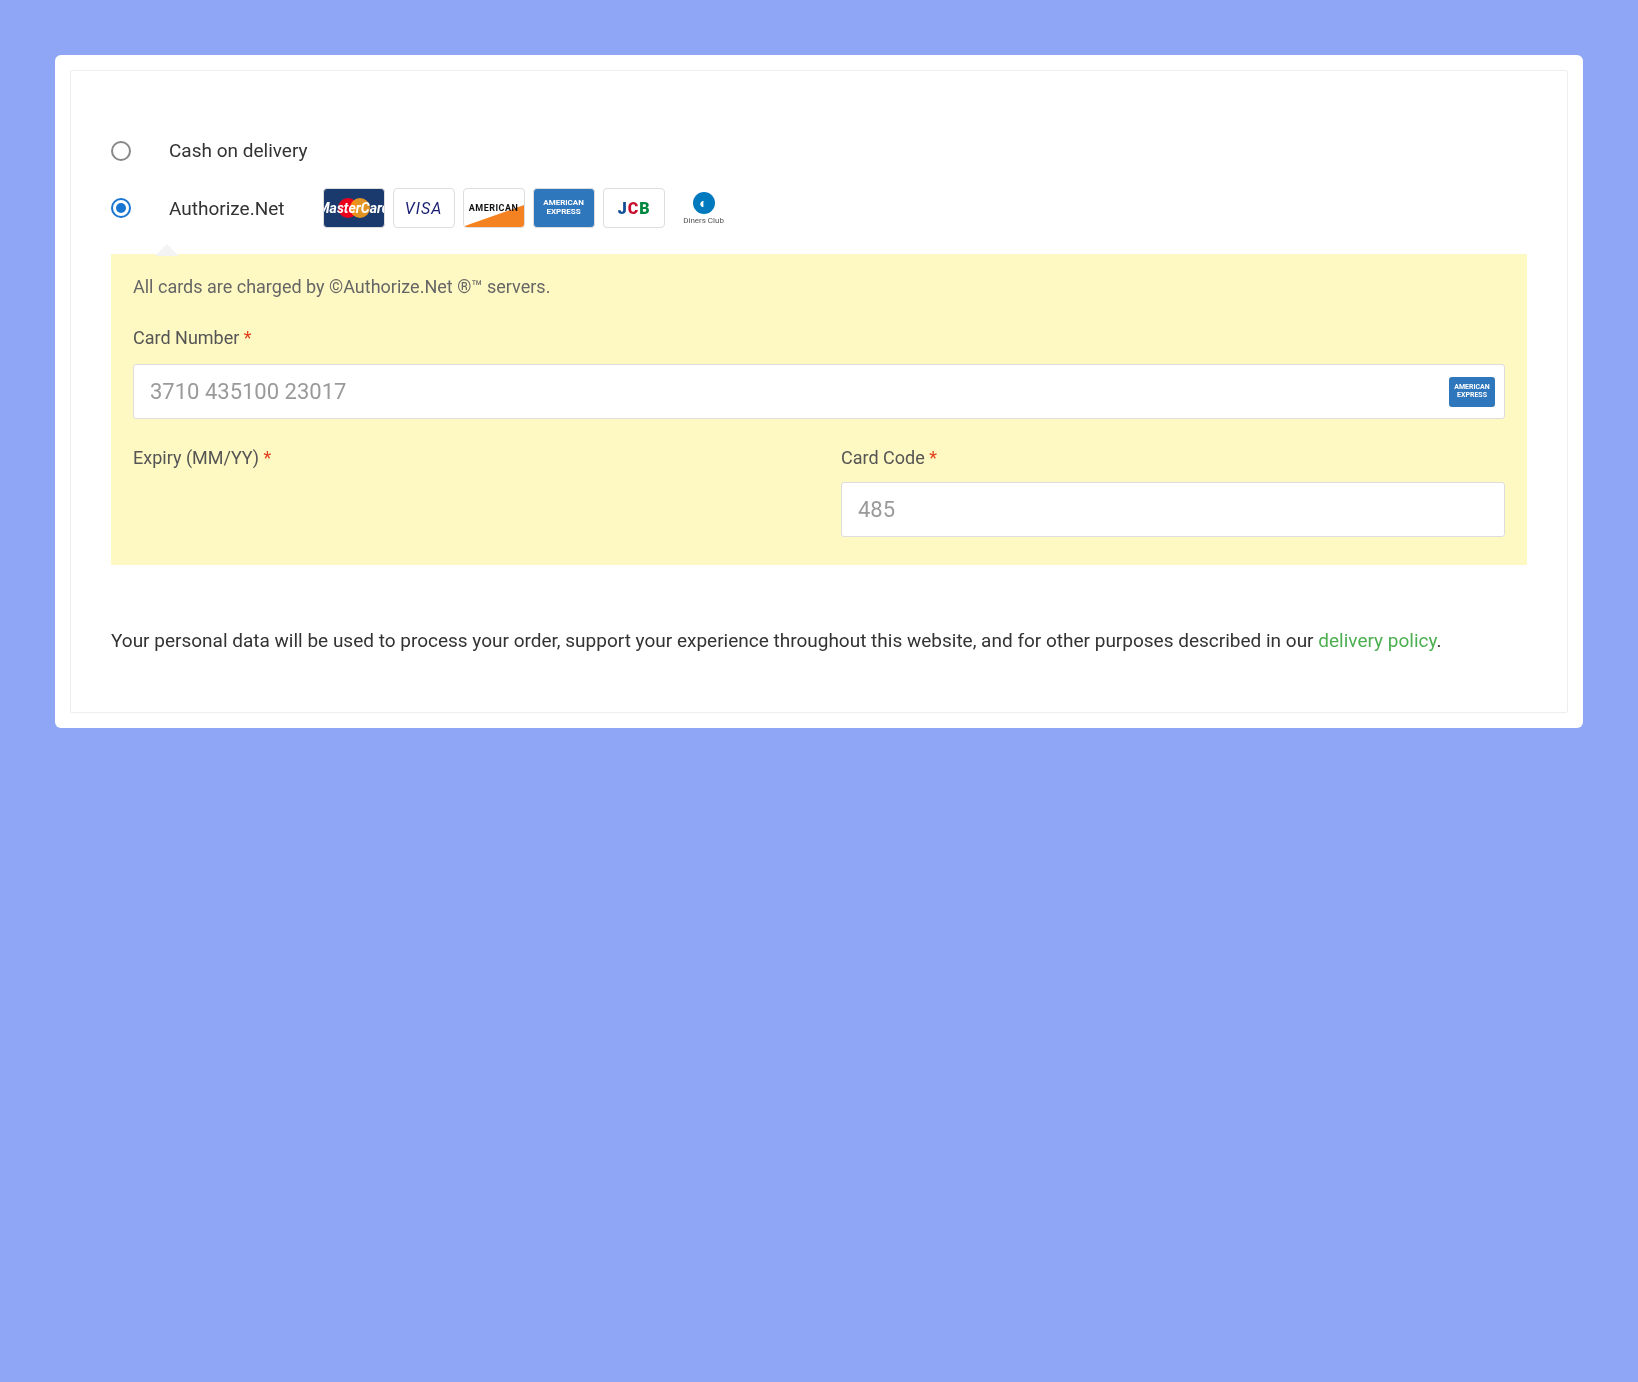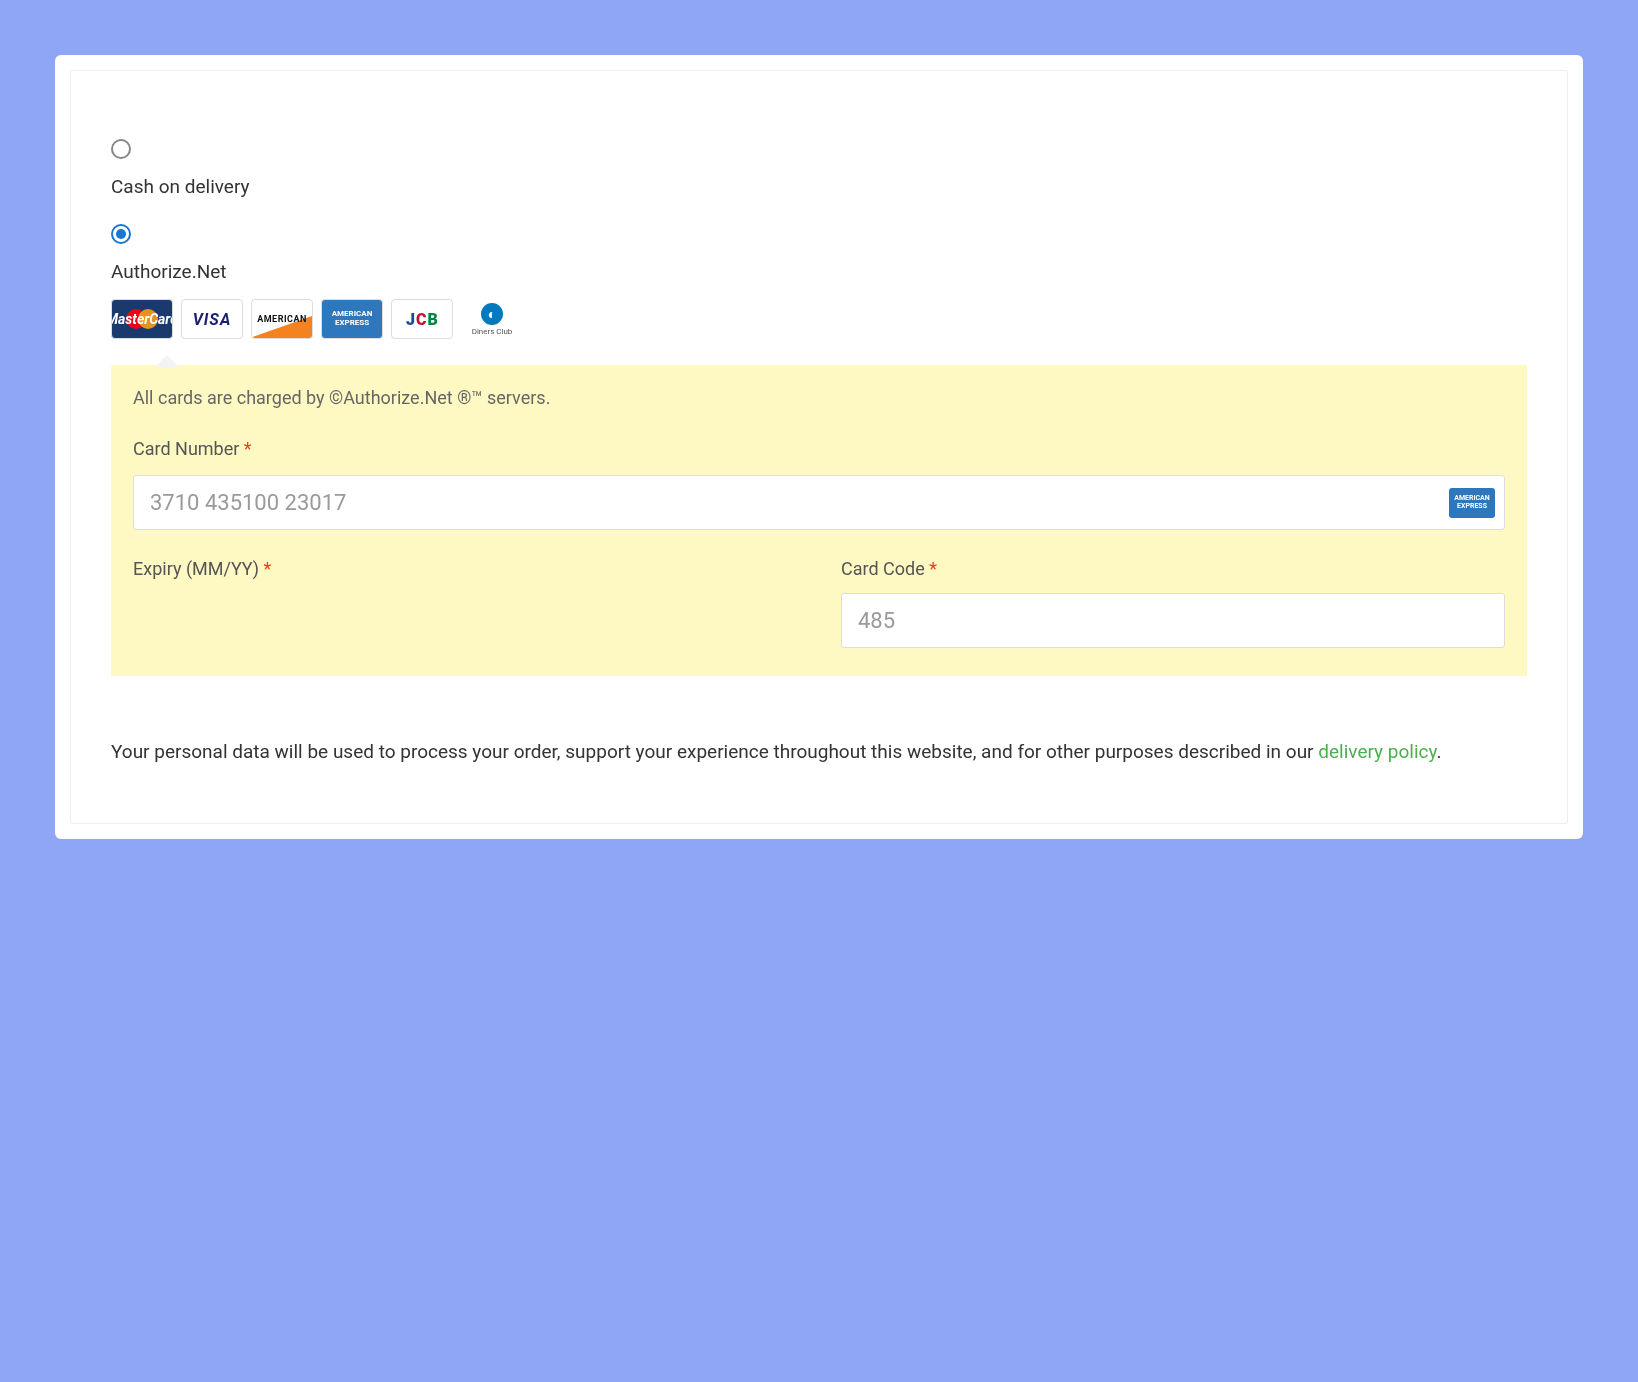--- a/index.html
+++ b/index.html
@@ -15,23 +15,23 @@
   padding: 15px;
 }
 .checkout-inner {
   border: 1px solid #eee;
   border-radius: 2px;
   padding: 60px 40px 55px 40px;
 }
 .payment-options { margin-bottom: 0; }
 .payment-option {
   display: flex;
+  align-items: center;
   padding: 8px 0 18px 0;
-  gap: 16px;
-  flex-direction: column;
+  gap: 38px;
 }
 input[type="radio"] {
   appearance: none;
   width: 20px;
   height: 20px;
   border: 2px solid #888;
   border-radius: 50%;
   cursor: pointer;
   position: relative;
   flex-shrink: 0;
@@ -65,21 +65,21 @@
   font-size: 9px;
   font-weight: bold;
   background: #fff;
   overflow: hidden;
   flex-direction: column;
 }
 .mastercard { background: #1a3a6e; color: #fff; position: relative; }
 .mastercard::before { content: ""; position: absolute; width: 20px; height: 20px; background: #eb001b; border-radius: 50%; left: 14px; }
 .mastercard::after { content: ""; position: absolute; width: 20px; height: 20px; background: #f79e1b; border-radius: 50%; right: 14px; opacity: 0.9; }
 .mastercard span { position: relative; z-index: 2; font-size: 14px; font-style: italic; }
-.visa { color: #1a1f71; font-size: 16px; font-style: italic; font-weight: 700; letter-spacing: 1px; }
+.visa { color: #1a1f71; font-size: 16px; font-style: italic; font-weight: 400; letter-spacing: 1px; }
 .discover { position: relative; }
 .discover::after { content: ""; position: absolute; bottom: 0; right: 0; width: 0; height: 0; border-left: 62px solid transparent; border-bottom: 22px solid #f58220; }
 .discover span { position: relative; z-index: 1; color: #111; font-size: 9px; letter-spacing: 0.5px; }
 .amex { background: #2e77bc; color: #fff; font-size: 8px; line-height: 1.1; text-align: center; }
 .jcb { display: flex; flex-direction: row; gap: 1px; font-size: 16px; font-weight: 900; }
 .jcb .j { color: #0e4c96; }
 .jcb .c { color: #c8102e; }
 .jcb .b { color: #00873e; }
 .diners { border: none; }
 .diners .circle { width: 22px; height: 22px; border-radius: 50%; background: #0079be; display: flex; align-items: center; justify-content: center; color: #fff; font-size: 14px; font-weight: bold; margin-bottom: 2px; }

